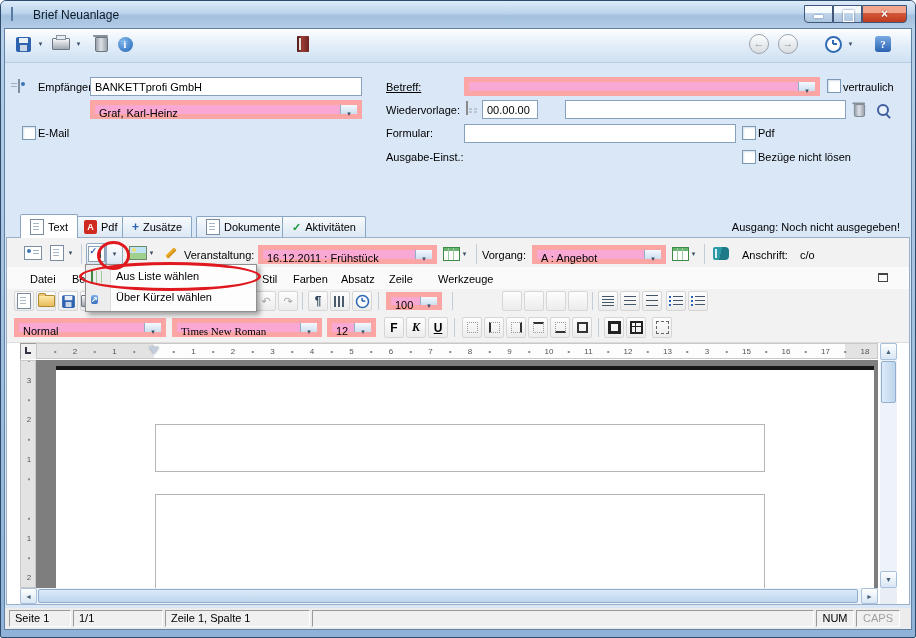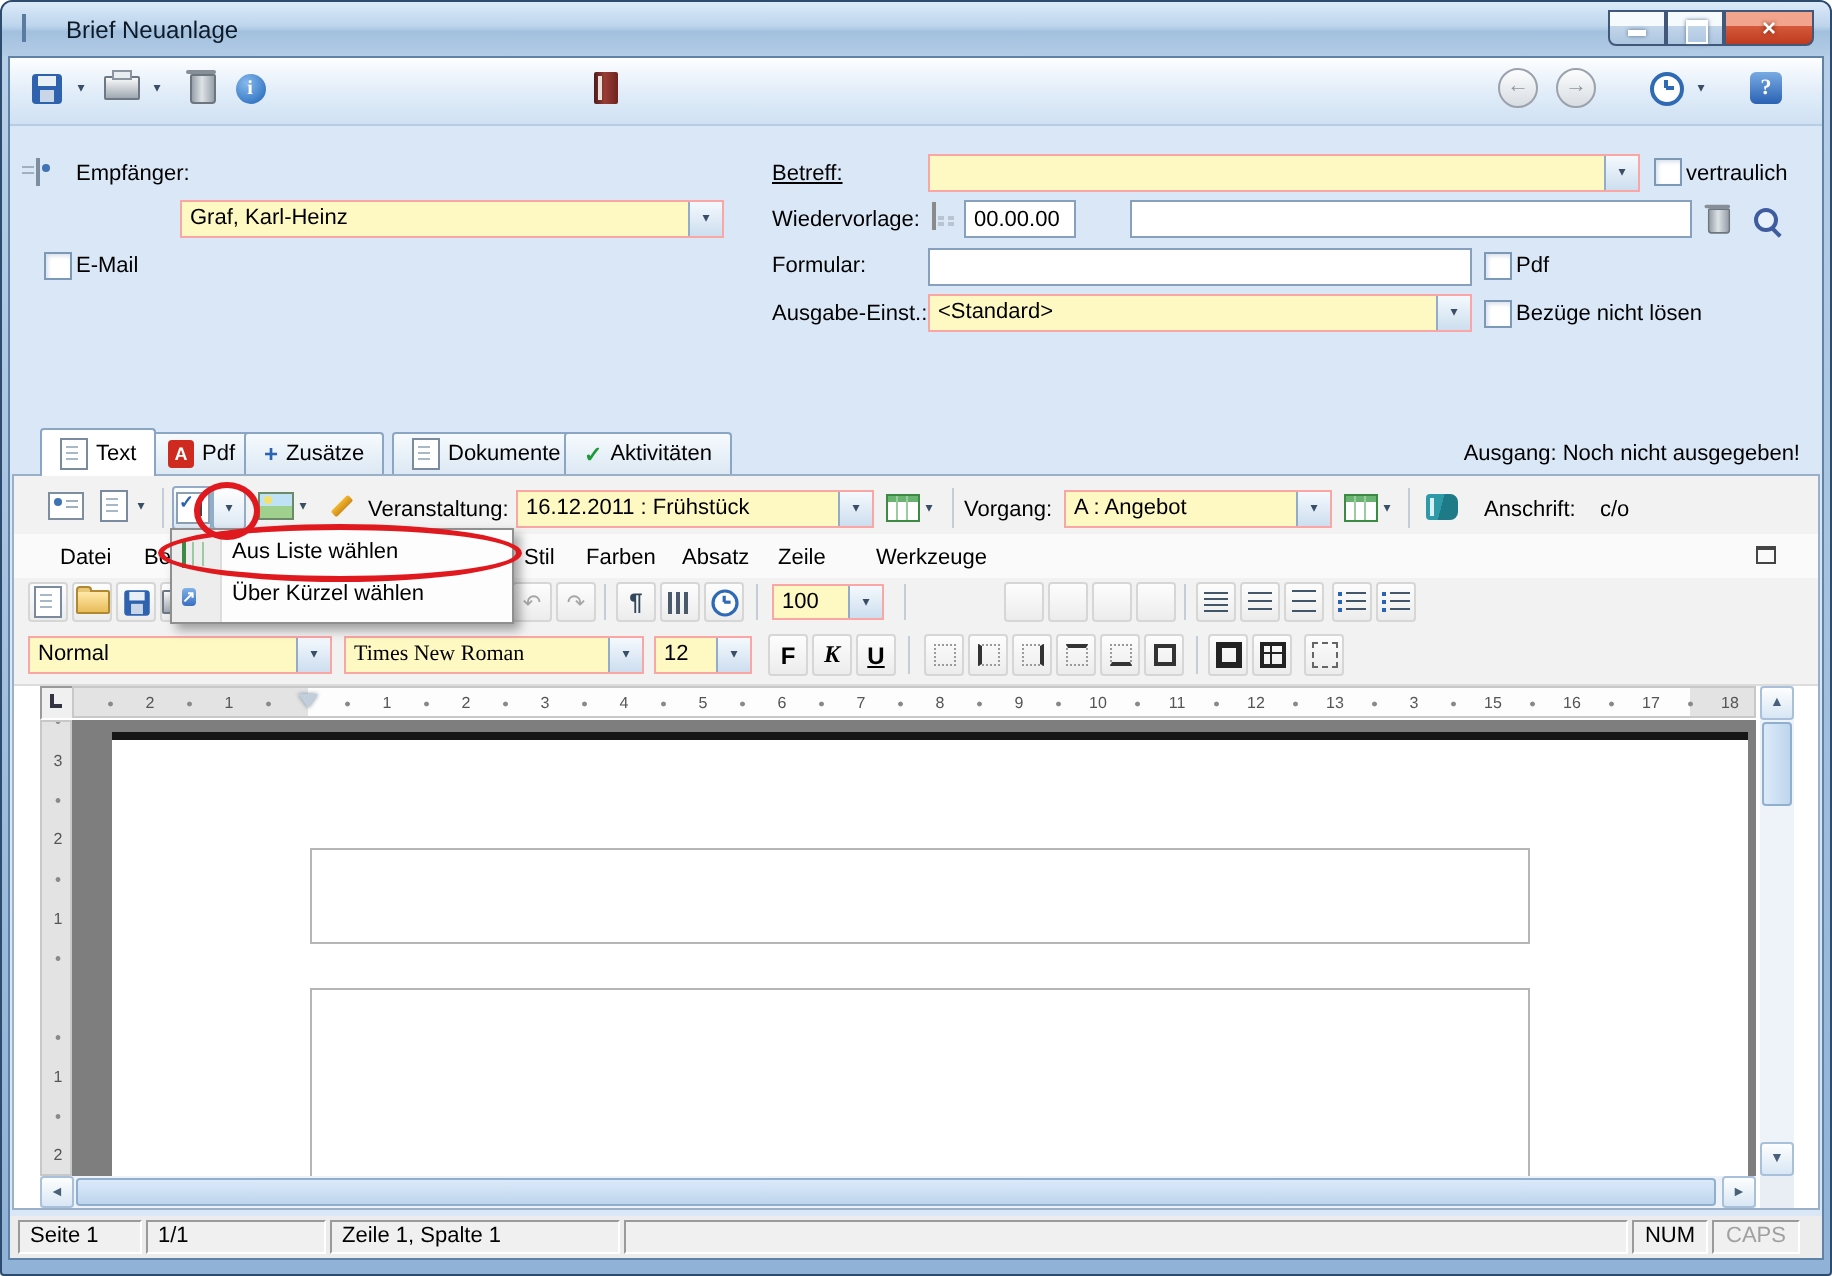--- a/index.html
+++ b/index.html
@@ -22,21 +22,21 @@
   .client{left:4px;top:28px;right:4px;bottom:8px;background:#d9e7f7;border:1px solid #5f82a6;box-sizing:border-box}
   
   .mainbar{left:5px;top:29px;width:906px;height:33px;background:linear-gradient(#fdfeff,#e2edf9 50%,#cfe1f3);border-bottom:1px solid #b6cde4}
   .tbtn{position:absolute;width:22px;height:22px;display:flex;align-items:center;justify-content:center}
   .tbtn.bordered{border:1px solid #93adc9;background:linear-gradient(#fefefe,#dde9f5);border-radius:2px;box-sizing:border-box}
   .ddbtn{position:absolute;width:13px;height:22px;display:flex;align-items:center;justify-content:center;font-size:7px;color:#3a4f66}
   .vsep{position:absolute;width:1px;background:#c2cdd8}
   
   .lbl{position:absolute;white-space:nowrap}
   .field{position:absolute;height:19px;border:1px solid #86a0be;background:#fff;font:11px "Liberation Sans",sans-serif;padding:0 4px;box-sizing:border-box;color:#000}
-  .combo{position:absolute;background:#fef9c3;border:1px solid #fca5a5;box-sizing:border-box;height:19px}
+  .combo{position:absolute;background:#f9a8d4;border:5px solid #fca5a5;box-sizing:border-box;height:19px}
   .combo .ct{position:absolute;left:4px;right:18px;top:1px;line-height:15px;white-space:nowrap;overflow:hidden}
   .combo .dd{position:absolute;right:0;top:0;bottom:0;width:16px;background:linear-gradient(#f4f9fd,#cddeef);border-left:1px solid #93adc9;color:#3a4f66;font-size:7px;line-height:17px;text-align:center}
   .checkbox{position:absolute;width:12px;height:12px;background:#fff;border:1px solid #7d99b8;box-shadow:inset 1px 1px 2px #d6dfe9}
   
   .tab{position:absolute;display:flex;align-items:center;gap:4px;padding:0 9px;font-size:11px;box-sizing:border-box;
        background:linear-gradient(#f6fafd,#dce8f4);border:1px solid #8ba6c4;border-bottom:none;border-radius:2px 2px 0 0;height:21px;top:216px}
   .tab.active{background:#fff;height:24px;top:214px;z-index:6}
   .panel{left:6px;top:237px;width:904px;height:368px;background:#fff;border:1px solid #9ab0c8;box-sizing:border-box}
   .strip{position:absolute;background:#f2f2f2;border-bottom:1px solid #dcdcdc}
   .menubarstrip{background:#fafafa}
@@ -193,20 +193,21 @@
       <span>▾</span>
     </span>
   <span class="tbtn" style="left:872px;top:33px">
       <span class="i-help">?</span>
     </span>
 </div>
 
 <div>
   <span class="abs i-addrcard" style="left:18px;top:80px"></span>
   <span class="lbl" style="left:38px;top:81px">Empfänger:</span>
+  <input class="field" style="left: 90px; top: 77px; width: 272px;" value="BANKETTprofi GmbH">
   <span class="lbl" style="left:386px;top:81px;text-decoration:underline">Betreff:</span>
   <div class="combo" style="left:464px;top:77px;width:356px">
     <span class="ct"></span>
     <span class="dd">▾</span>
   </div>
   <span class="checkbox" style="left:827px;top:79px"></span>
   <span class="lbl" style="left:843px;top:81px">vertraulich</span>
 
   <div class="combo" style="left:90px;top:100px;width:272px">
     <span class="ct">Graf, Karl-Heinz</span>
@@ -224,24 +225,20 @@
     </span>
 
   <span class="checkbox" style="left:22px;top:126px"></span>
   <span class="lbl" style="left:38px;top:127px">E-Mail</span>
   <span class="lbl" style="left:386px;top:127px">Formular:</span>
   <input class="field" style="left: 464px; top: 124px; width: 272px;" value="">
   <span class="checkbox" style="left:742px;top:126px"></span>
   <span class="lbl" style="left:758px;top:127px">Pdf</span>
 
   <span class="lbl" style="left:386px;top:151px">Ausgabe-Einst.:</span>
-  <div class="combo" style="left:464px;top:147px;width:272px">
-    <span class="ct">&lt;Standard&gt;</span>
-    <span class="dd">▾</span>
-  </div>
   <span class="checkbox" style="left:742px;top:150px"></span>
   <span class="lbl" style="left:758px;top:151px">Bezüge nicht lösen</span>
 </div>
 
 <div>
   <div class="tab active" style="left:20px">
     <span class="i-doc"></span>
     <span>Text</span>
   </div>
   <div class="tab" style="left:74px">

